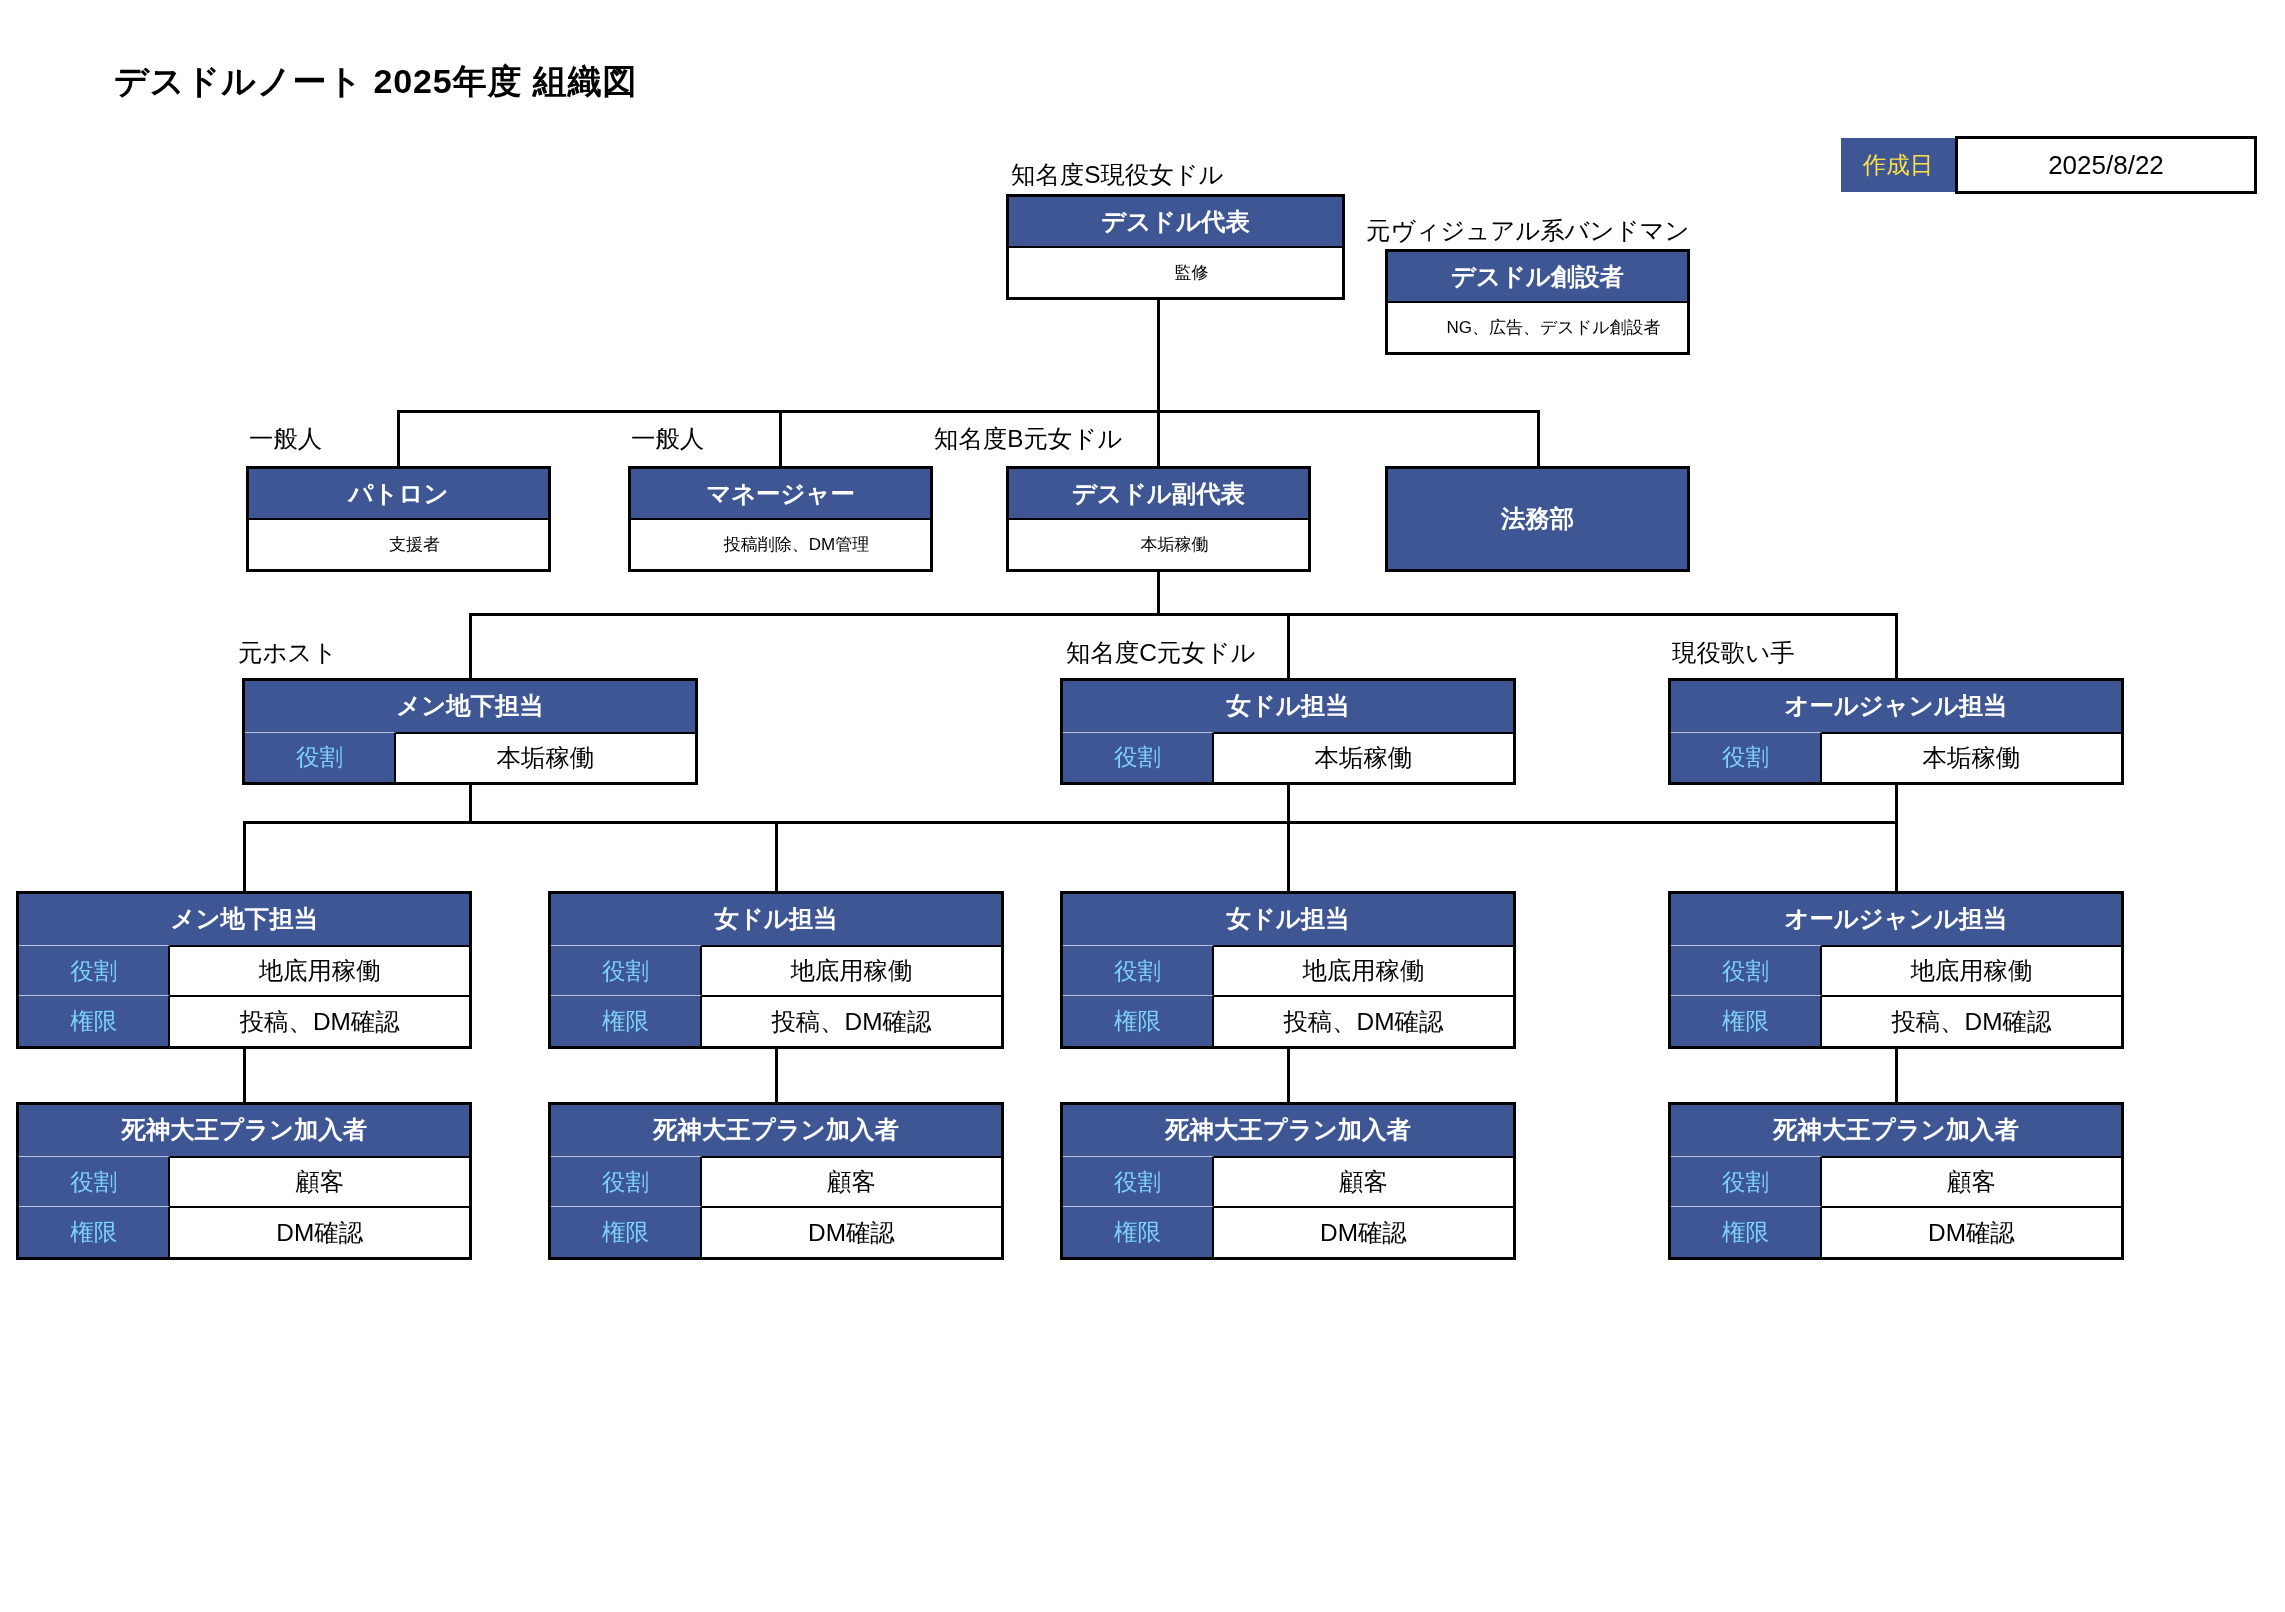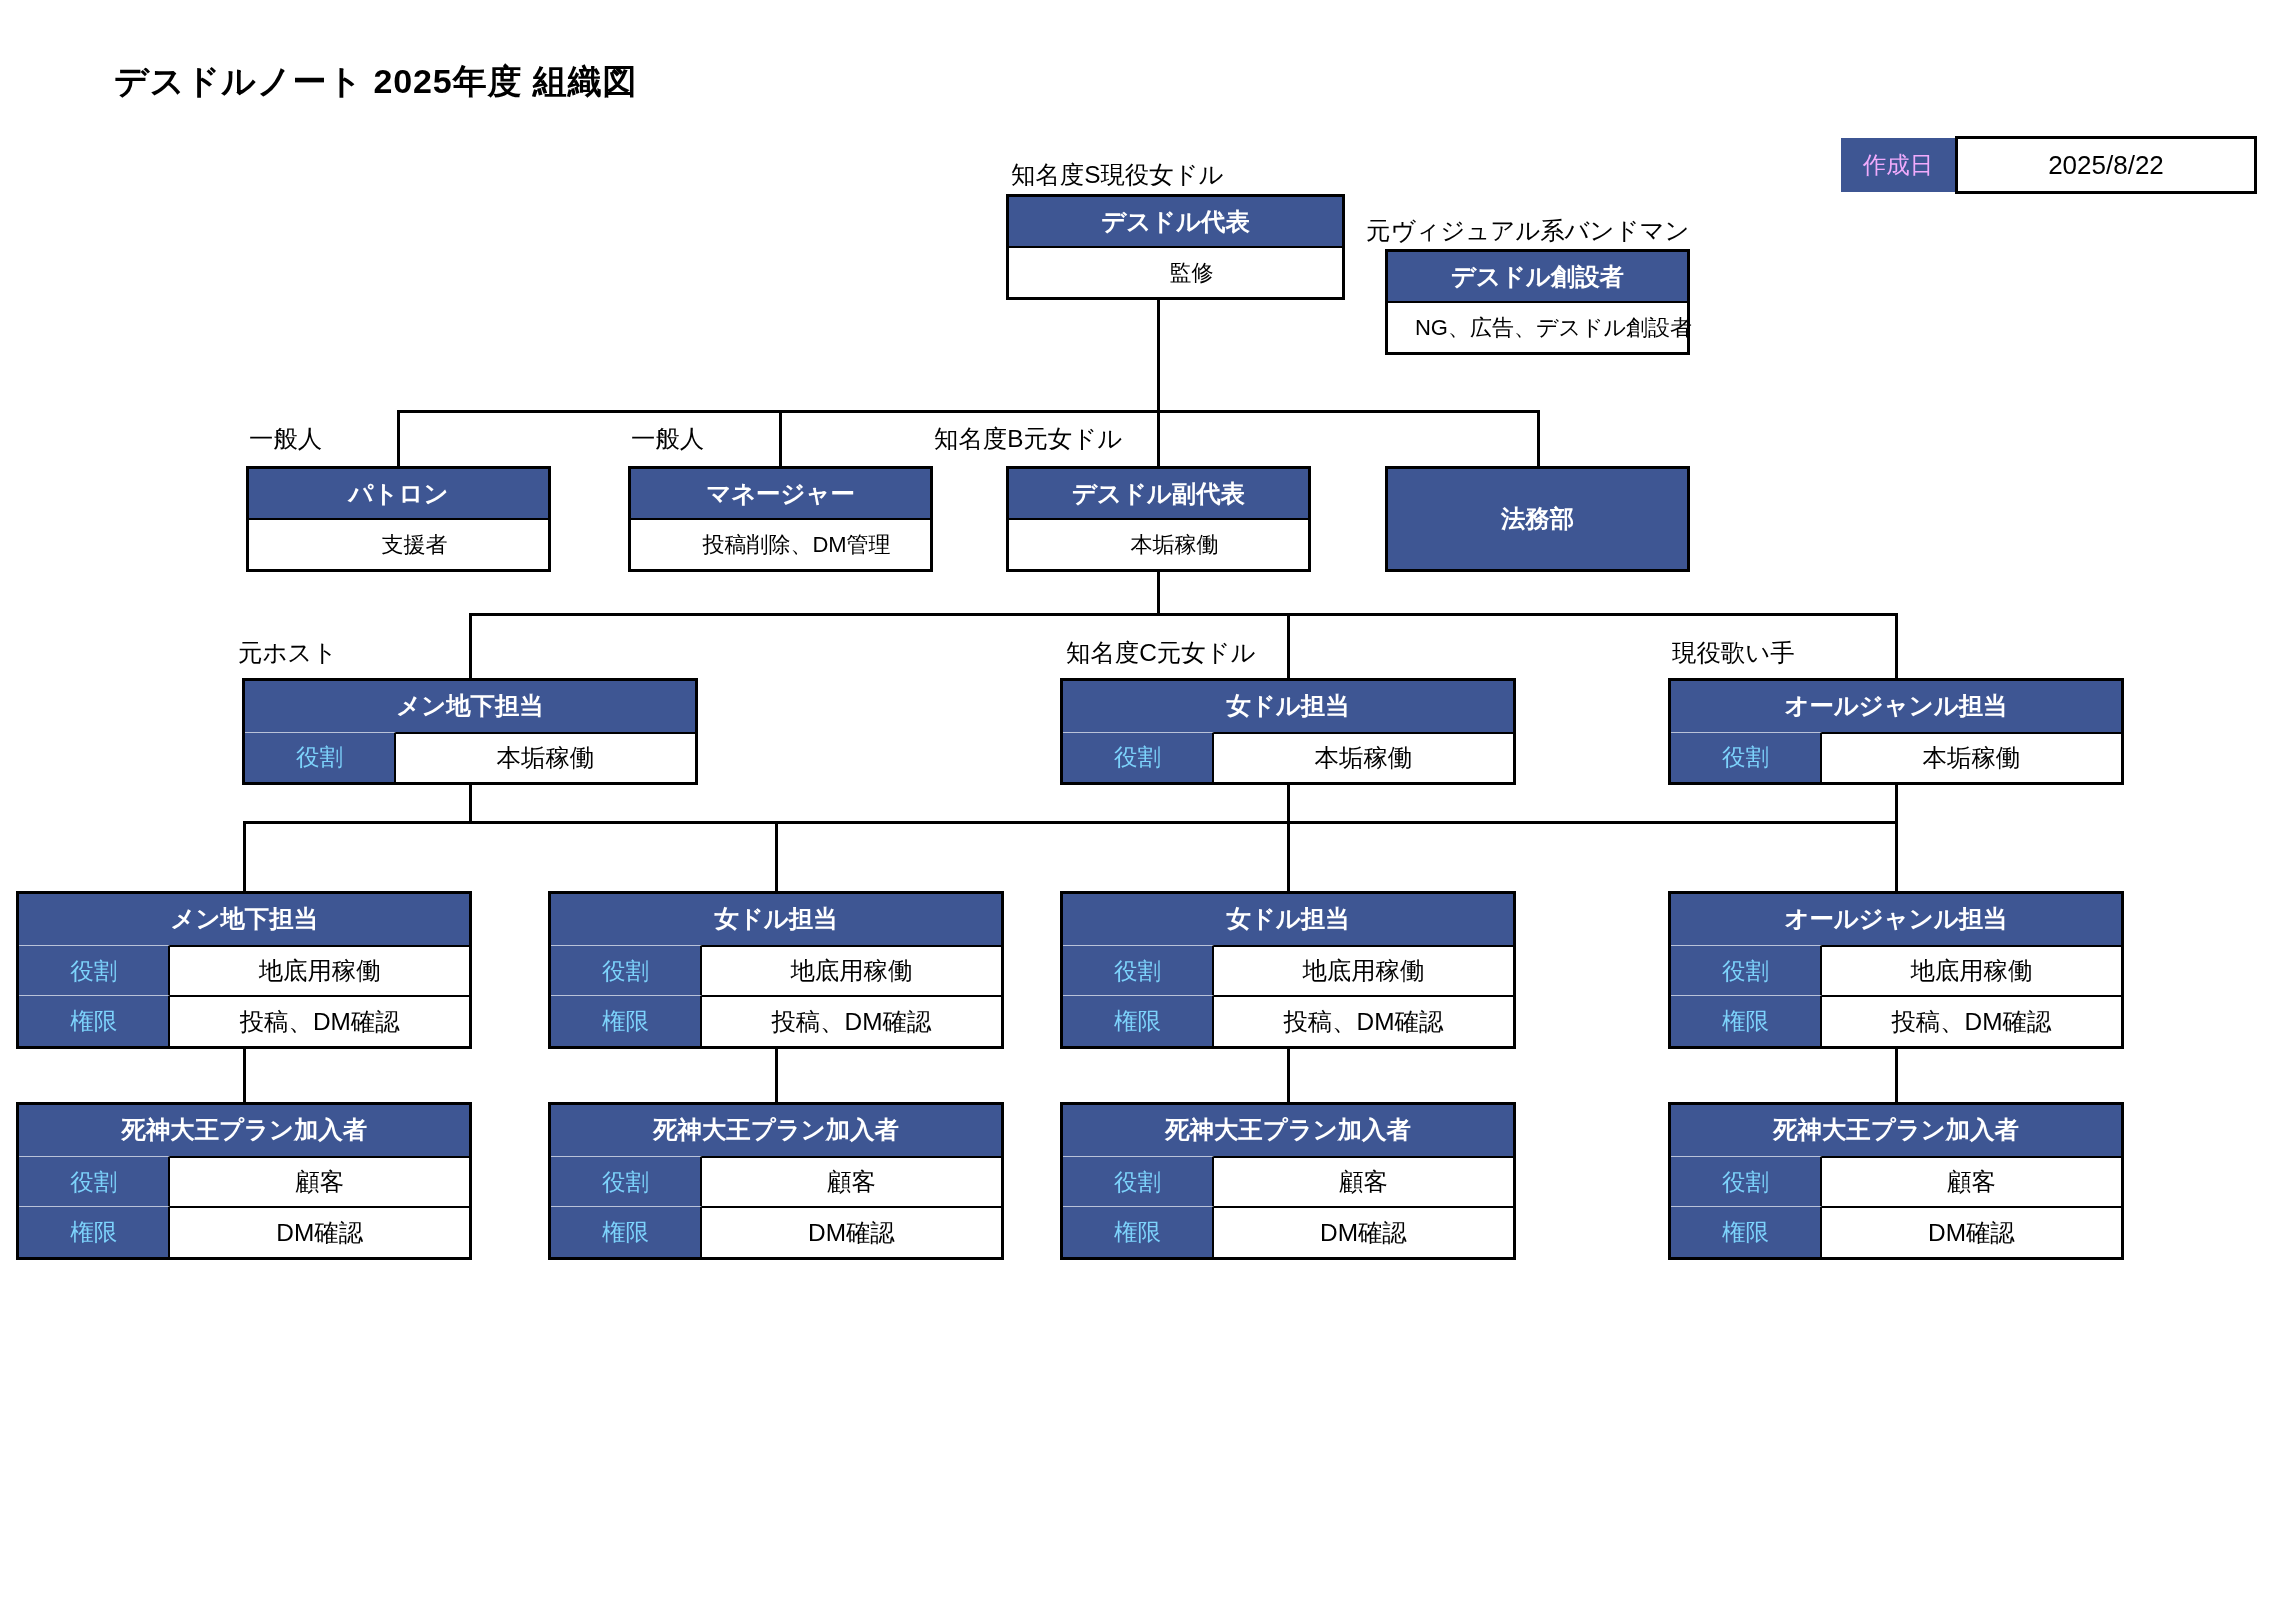--- a/index.html
+++ b/index.html
@@ -7,21 +7,21 @@
   .canvas {
     position:relative; width:2285px; height:1612px; background:#ffffff;
     font-family:"Liberation Sans","DejaVu Sans",sans-serif; color:#000;
   }
   .page-title {
     position:absolute; left:98px; top:43px; margin:16px;
     font-size:34px; font-weight:bold; letter-spacing:0.9px; white-space:nowrap;
   }
   .date-key {
     position:absolute; left:1841px; top:138px; width:114px; height:54px;
-    background:var(--blue); color:#f0abfc; display:flex; align-items:center; justify-content:center;
+    background:var(--blue); color:#fde047; display:flex; align-items:center; justify-content:center;
     font-size:23.5px;
   }
   .date-val {
     position:absolute; left:1955px; top:136px; width:302px; height:58px;
     background:#fff; border:3.6px solid var(--ink); box-sizing:border-box;
     display:flex; align-items:center; justify-content:center; font-size:26px;
   }
   .line { position:absolute; background:var(--ink); }
   .tag { position:absolute; font-size:24.4px; white-space:nowrap; line-height:31px; }
   .node {
@@ -29,21 +29,21 @@
     background:#fff; display:flex; flex-direction:column;
   }
   .node .hd {
     flex:1; background:var(--blue); color:#fff;
     display:flex; align-items:center; justify-content:center;
     font-size:24.4px; font-weight:600; white-space:nowrap;
   }
   .node .bd {
     flex:1; border-top:2.7px solid var(--ink);
     display:flex; align-items:center; justify-content:center;
-    font-size:22px; white-space:nowrap;padding-left:32px;
+    font-size:17px; white-space:nowrap;padding-left:32px;
   }
   .node .row { flex:1; display:flex; min-height:0; }
   .node .row .cl {
     width:33.5%; box-sizing:border-box; background:var(--blue); color:#7dd3fc;
     border-top:1.8px solid #b9c2d9; border-right:2.7px solid var(--ink);
     display:flex; align-items:center; justify-content:center; font-size:23.5px; white-space:nowrap;
   }
   .node .row .cv {
     flex:1; border-top:2.7px solid var(--ink);
     display:flex; align-items:center; justify-content:center; font-size:24.4px; white-space:nowrap;

